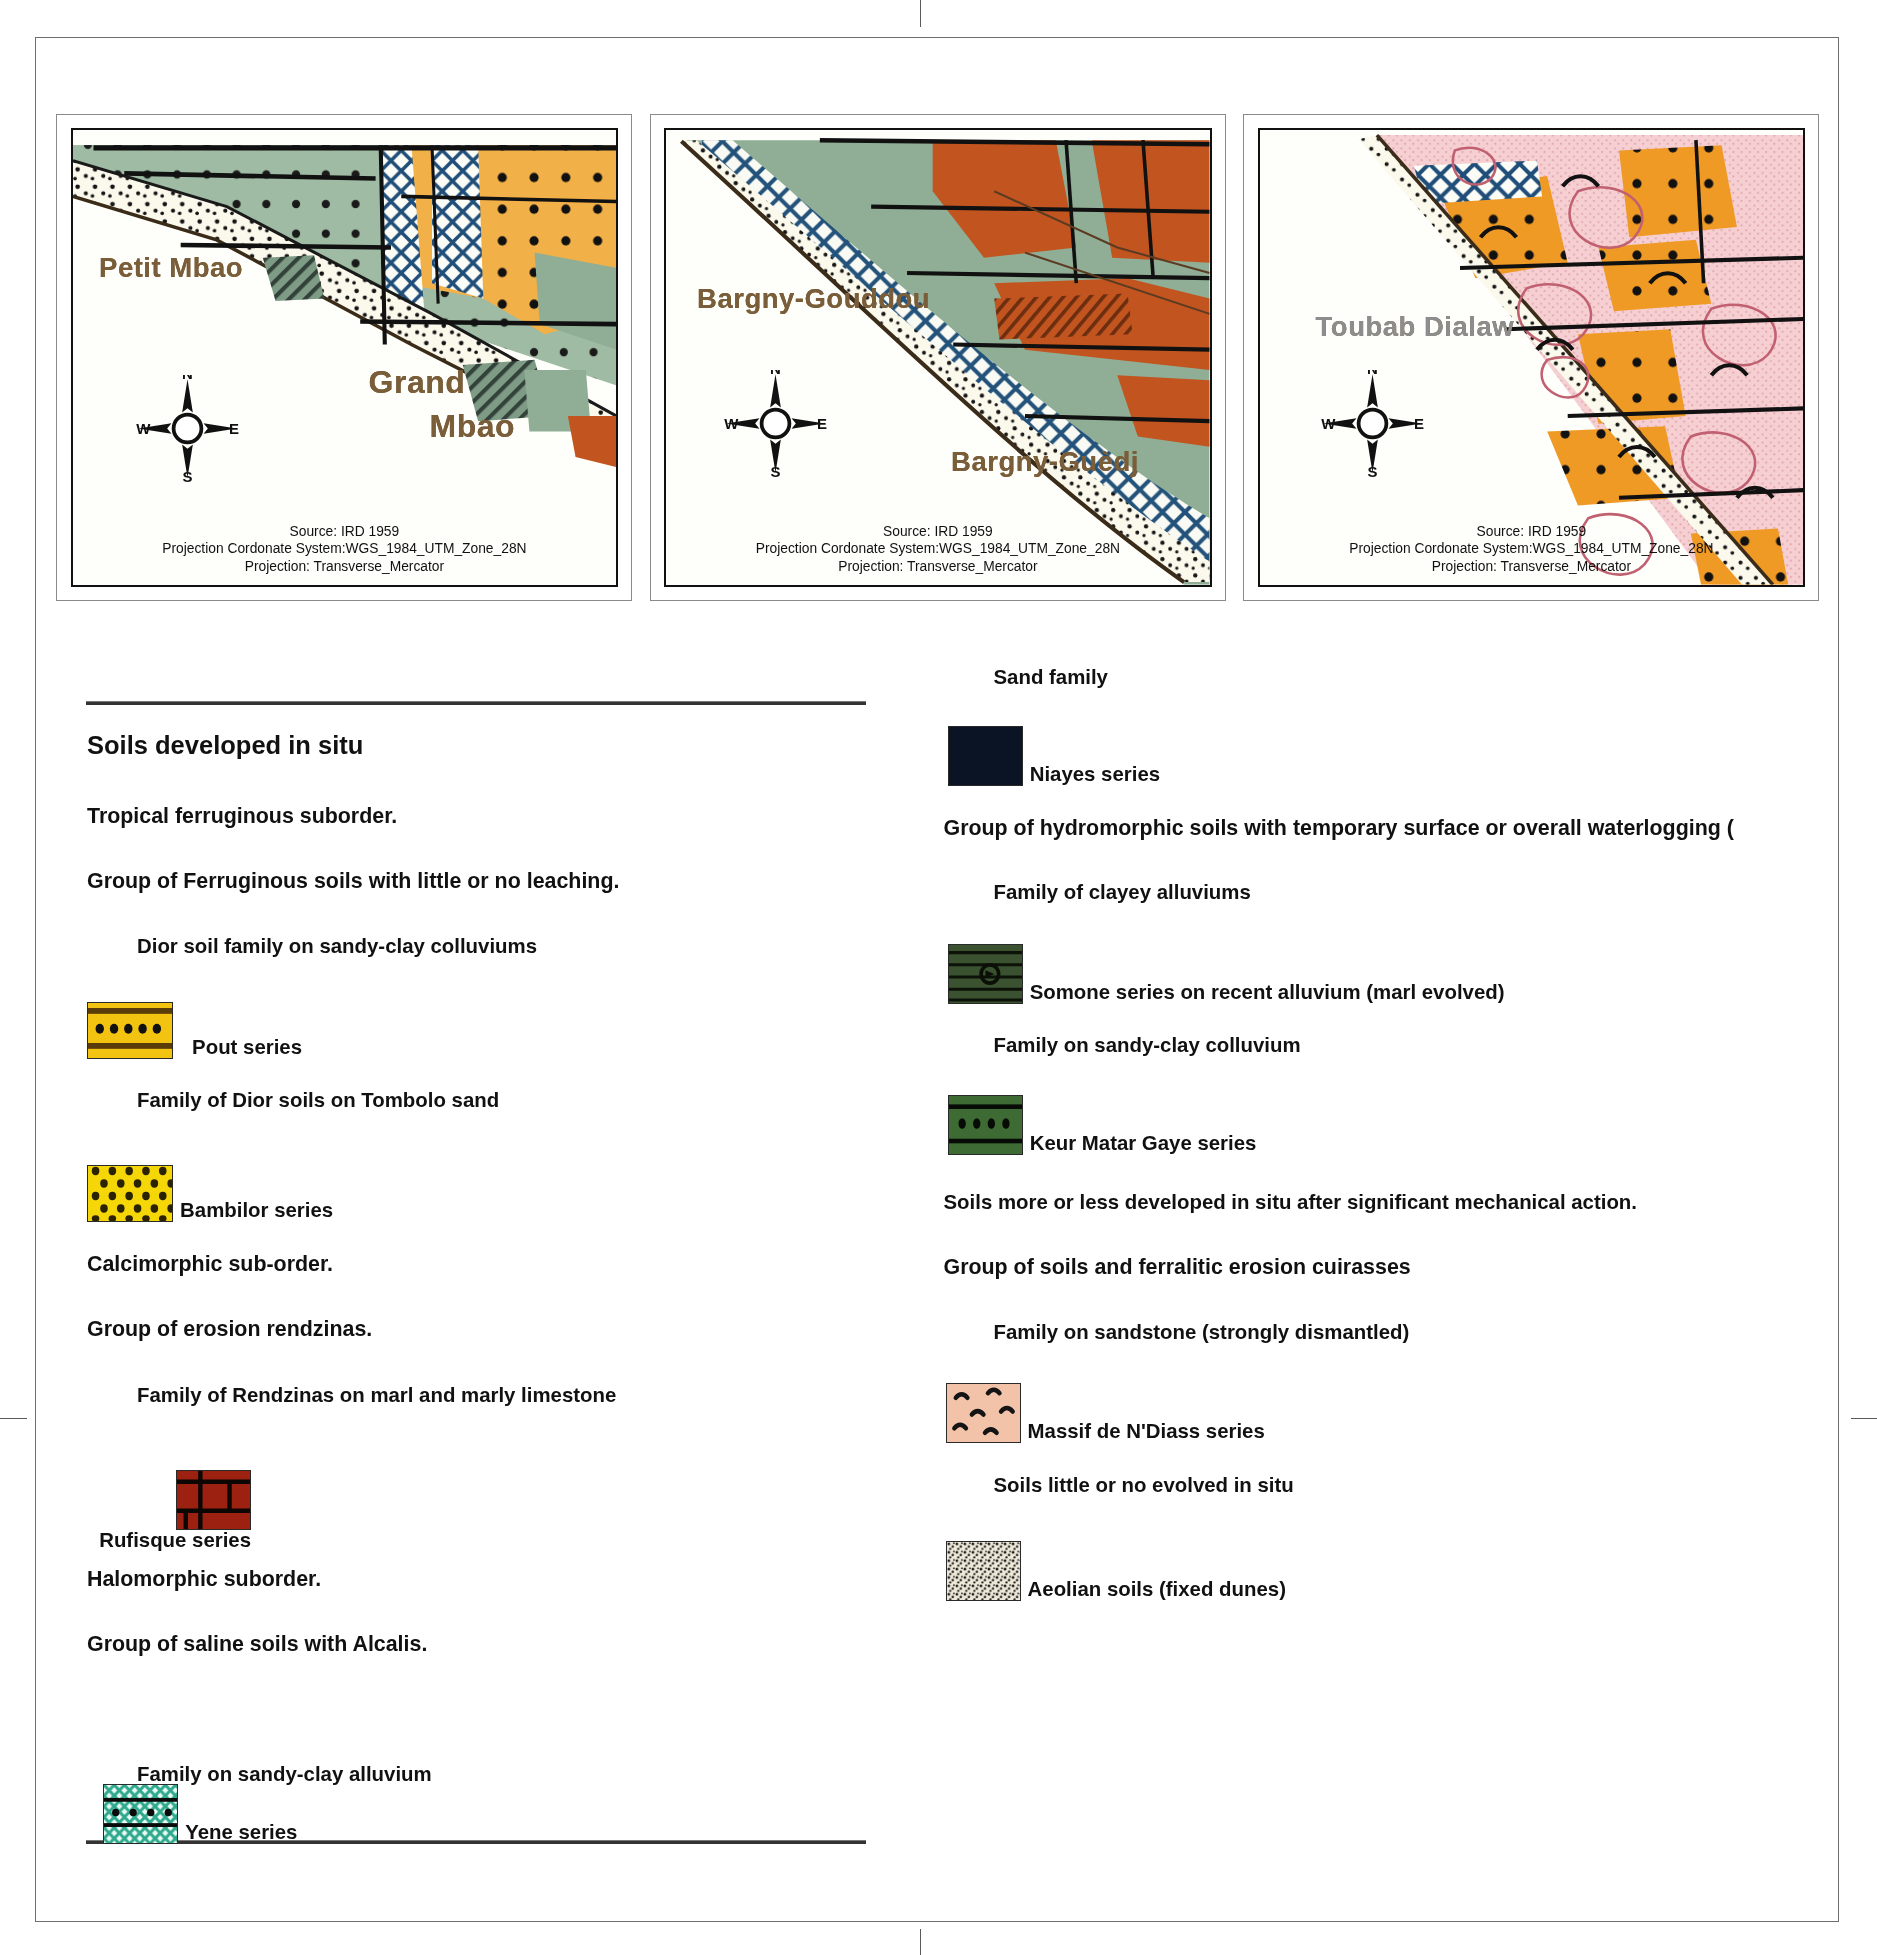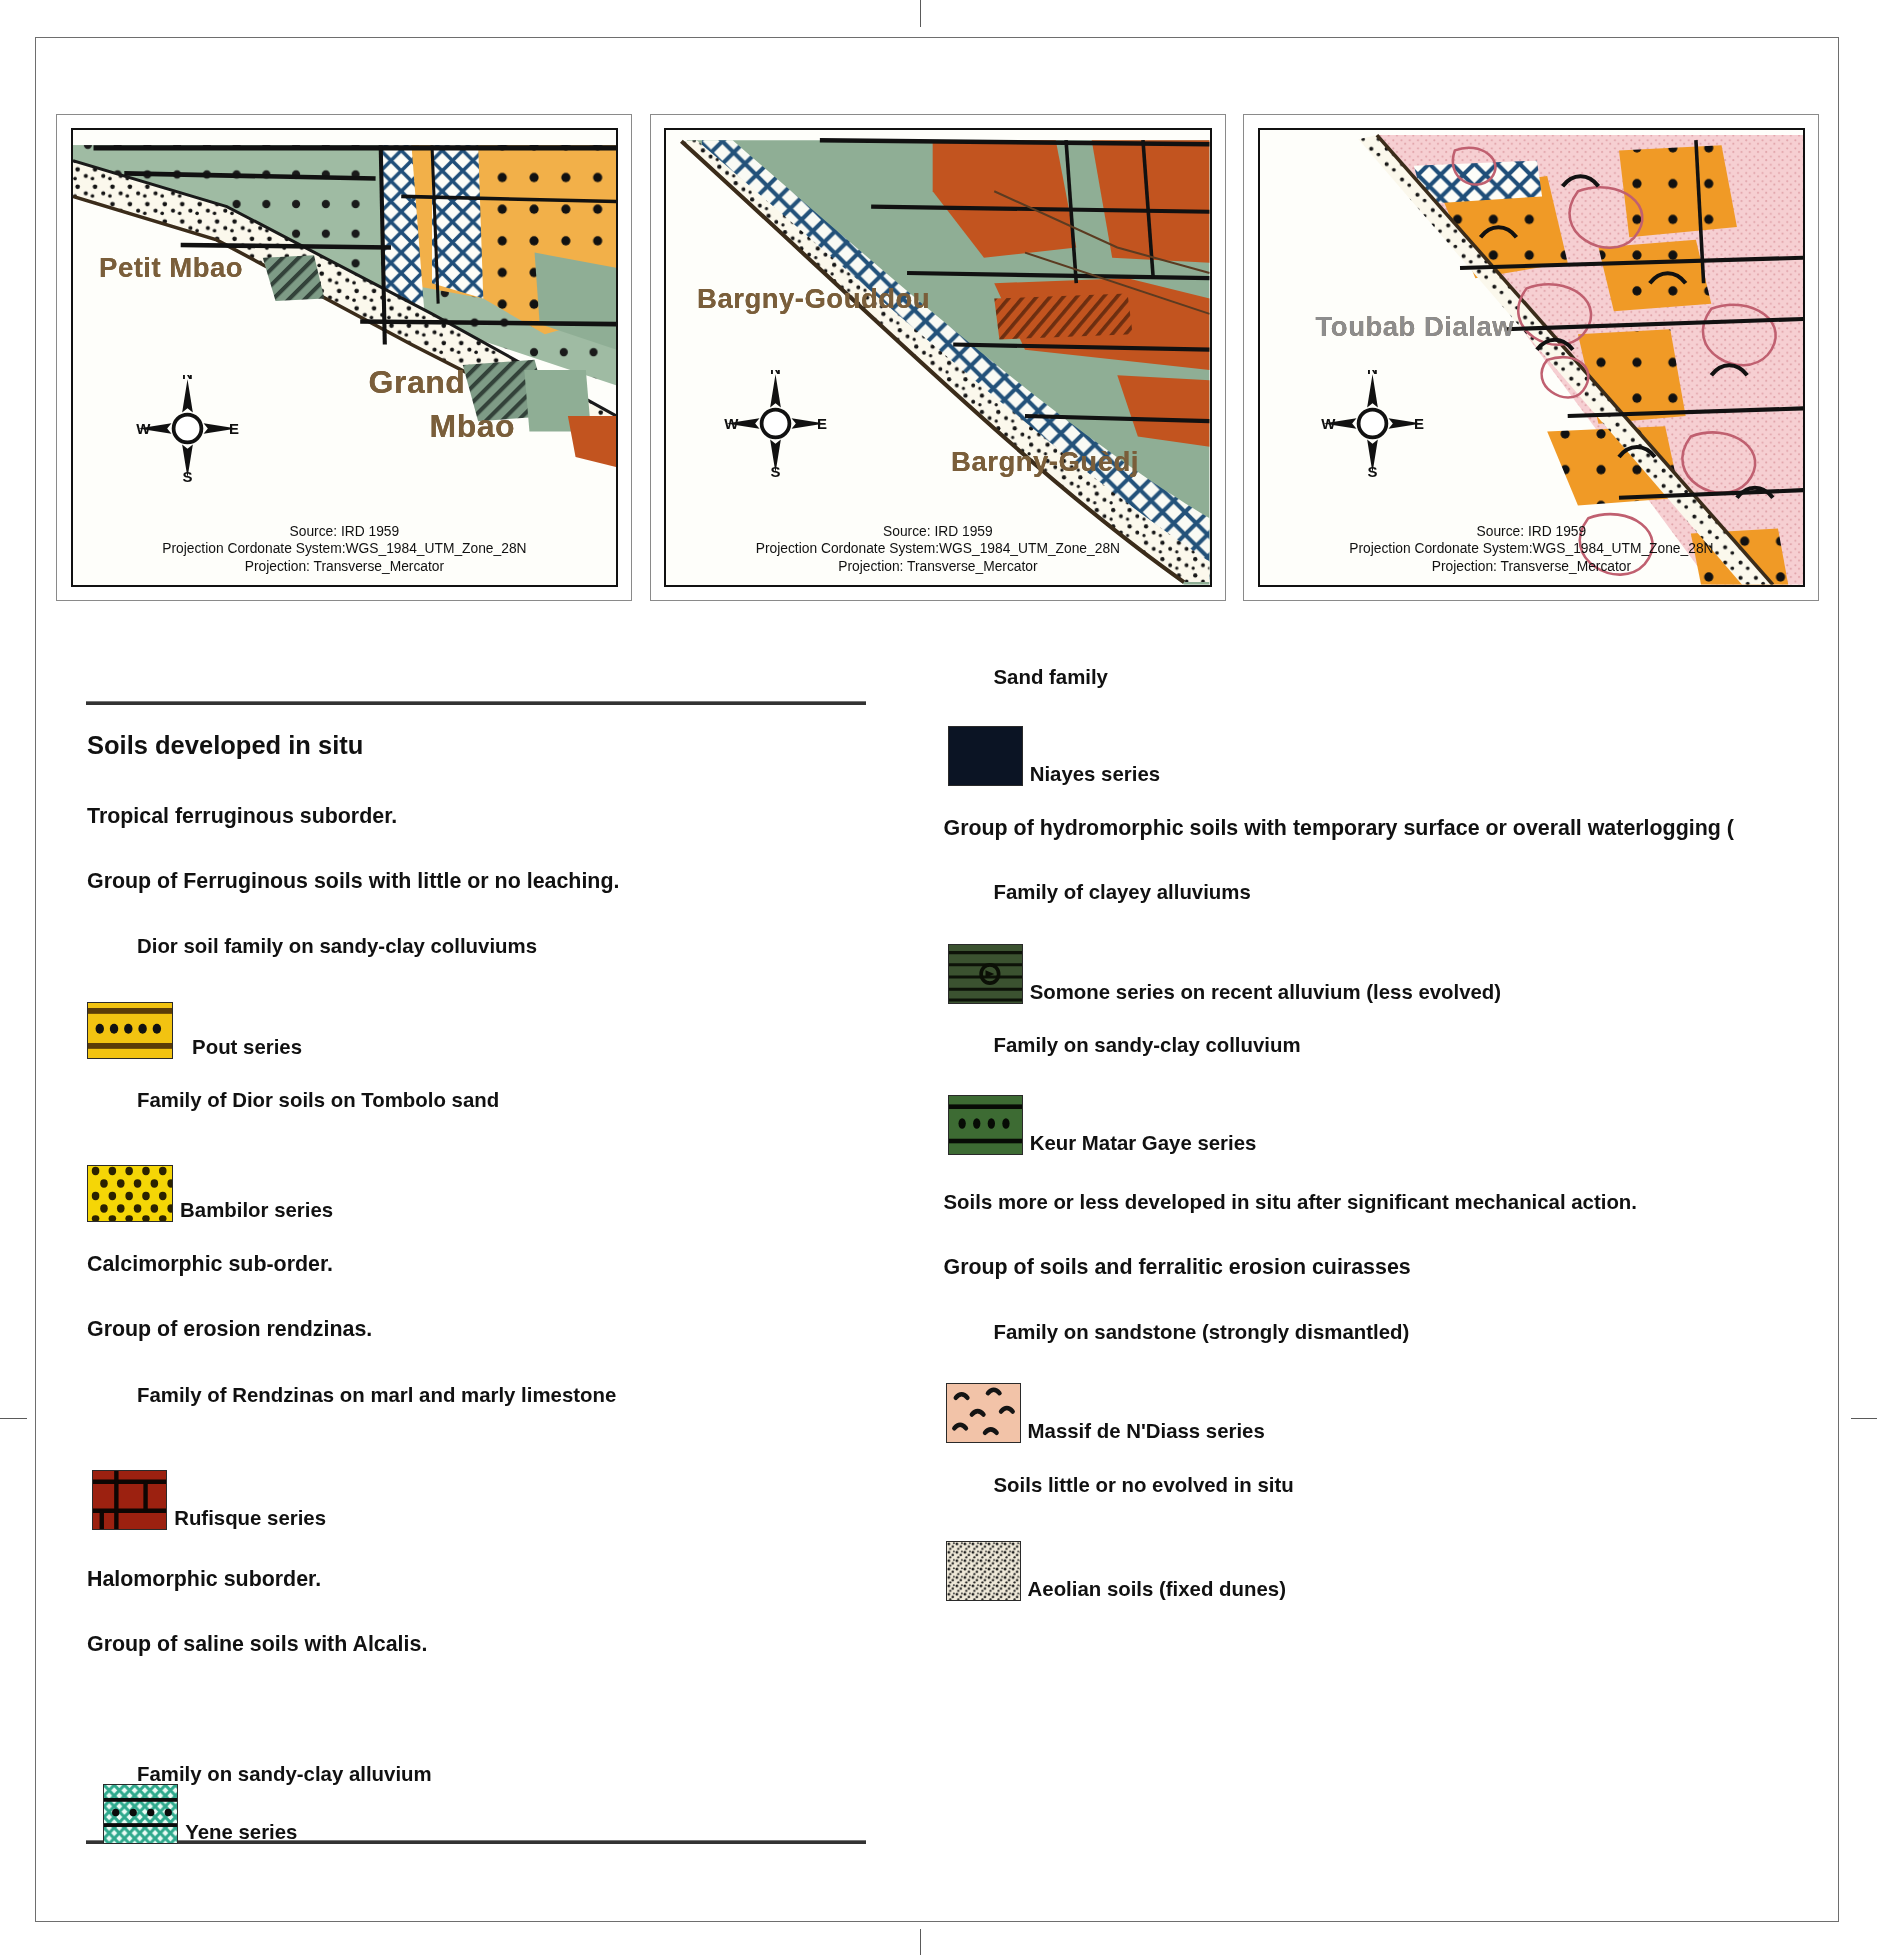--- a/index.html
+++ b/index.html
@@ -533,21 +533,21 @@
         </div>
         <div class="swatch-label">Bambilor series</div>
       </div>
 
       <div class="lg-sub row-abs" style="top:597px;">Calcimorphic sub-order.</div>
 
       <div class="lg-group row-abs" style="top:662px;">Group of erosion rendzinas.</div>
 
       <div class="lg-family row-abs indent1" style="top:729px;">Family of Rendzinas on marl and marly limestone</div>
 
-      <div class="swatch-row" style="top:815px; left:5.1px;">
+      <div class="swatch-row" style="top:815px; left:5.1px;flex-direction:column;">
         <div class="swatch small">
           <svg viewBox="0 0 100 76" preserveAspectRatio="none">
             <rect width="100" height="76" fill="#9C2110"></rect>
             <g stroke="#0d0603" stroke-width="6" fill="none">
               <path d="M0 14 L100 14"></path>
               <path d="M0 52 L100 52"></path>
               <path d="M32 0 L32 76"></path>
               <path d="M72 14 L72 52"></path>
               <path d="M12 52 L12 76"></path>
             </g>
@@ -612,21 +612,21 @@
               <path d="M0 10 L100 10"></path>
                 <path d="M0 26 L100 26"></path>
               <path d="M0 42 L100 42"></path>
                 <path d="M0 58 L100 58"></path>
               <path d="M0 72 L100 72"></path>
             </g>
             <circle cx="56" cy="38" r="12" fill="none" stroke="#0b0f06" stroke-width="5"></circle>
             <path d="M50 33 L62 38 L50 43 Z" fill="#0b0f06"></path>
           </svg>
         </div>
-        <div class="swatch-label">Somone series on recent alluvium (less evolved)</div>
+        <div class="swatch-label">Somone series on recent alluvium (marl evolved)</div>
       </div>
 
       <div class="lg-family row-abs indent1" style="top:379px;">Family on sandy-clay colluvium</div>
 
       <div class="swatch-row" style="top:440px; left:4.1px;">
         <div class="swatch small">
           <svg viewBox="0 0 100 76" preserveAspectRatio="none">
             <rect width="100" height="76" fill="#3D6B33"></rect>
             <rect y="11" width="100" height="6" fill="#070b05"></rect>
             <rect y="56" width="100" height="6" fill="#070b05"></rect>

